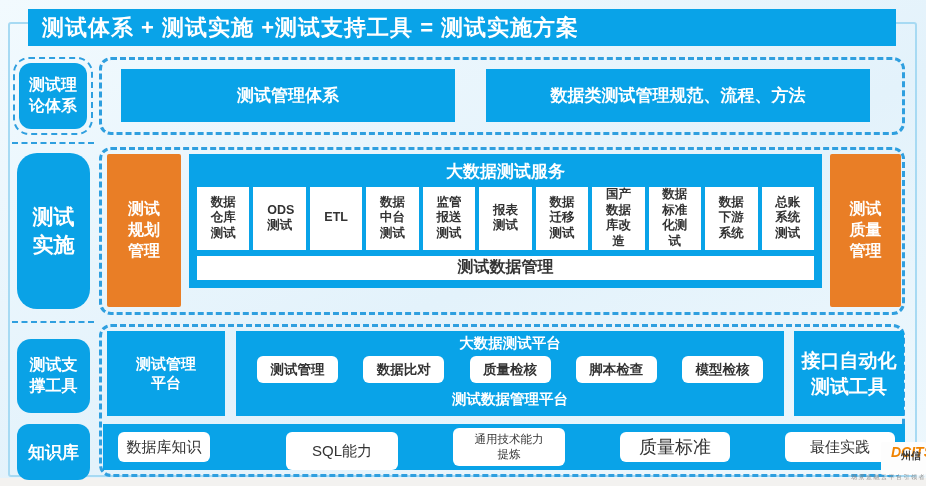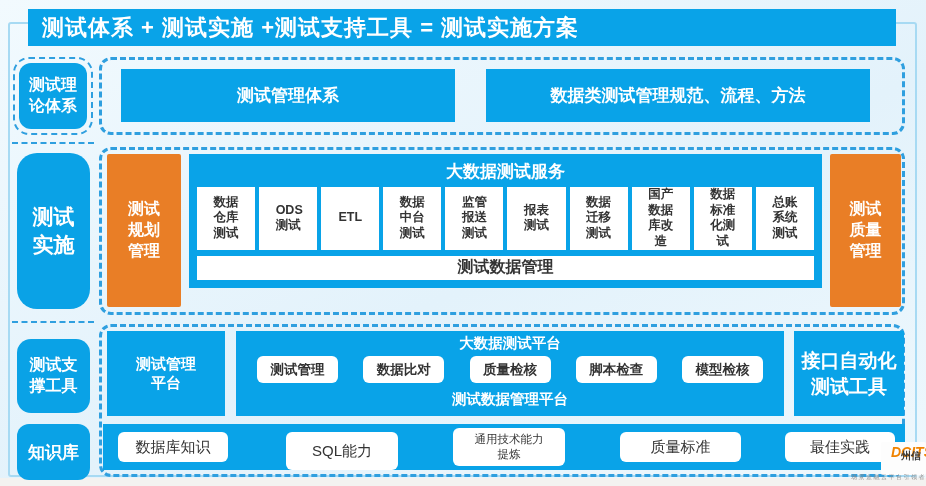--- a/index.html
+++ b/index.html
@@ -67,24 +67,24 @@
   .pill{width:81px;height:27px;background:#fff;border-radius:6px;color:#333;font-size:13.5px;
     display:flex;align-items:center;justify-content:center;}
   .r3-bottom{flex:1;display:flex;align-items:center;justify-content:center;
     font-weight:bold;font-size:14.5px;color:#fff;}
   .r3-right{left:794px;top:331px;width:110px;height:85px;font-size:19px;}
 
   
   .r4-bar{left:103px;top:424px;width:802px;height:46px;background:#09a3e8;}
   .kpill{position:absolute;background:#fff;border-radius:6px;color:#333;
     display:flex;align-items:center;justify-content:center;text-align:center;}
-  .k1{left:15px;top:8px;width:110px;height:30px;font-size:15px;}
+  .k1{left:15px;top:8px;width:92px;height:30px;font-size:15px;}
   .k2{left:183px;top:8px;width:112px;height:38px;font-size:15px;}
   .k3{left:350px;top:4px;width:112px;height:38px;font-size:11.5px;line-height:1.3;}
-  .k4{left:517px;top:8px;width:121px;height:30px;font-size:15px;}
+  .k4{left:517px;top:8px;width:110px;height:30px;font-size:18px;}
   .k5{left:682px;top:8px;width:110px;height:30px;font-size:15px;}
 
   
   .logo-patch{left:881px;top:442px;width:45px;height:33px;background:#fdfdfd;border-radius:2px;}
   .logo-en{left:891px;top:444px;font-size:14px;font-weight:bold;font-style:italic;color:#f08300;white-space:nowrap;}
   .logo-cn{left:901px;top:449px;font-size:10px;font-weight:bold;color:#3a3a3a;white-space:nowrap;}
   .logo-slogan{left:851px;top:473px;width:75px;font-size:6px;color:#8f8f8f;letter-spacing:1.5px;white-space:nowrap;overflow:hidden;}
 </style>
 </head>
 <body>
@@ -146,20 +146,23 @@
         <span class="w2">报表测试</span>
       </div>
     <div class="cell">
         <span class="w2">数据迁移测试</span>
       </div>
     <div class="cell">
         <span class="w2">国产数据库改造</span>
       </div>
     <div class="cell">
         <span class="w2">数据标准化测试</span>
+      </div>
+    <div class="cell">
+        <span class="w2">数据下游系统</span>
       </div>
     <div class="cell">
         <span class="w2">总账系统测试</span>
       </div>
   </div>
   <div class="r2-bar">测试数据管理</div>
 </div>
 <div class="abs flexc orange r2-right">
   <span class="w2">测试质量管理</span>
 </div>

